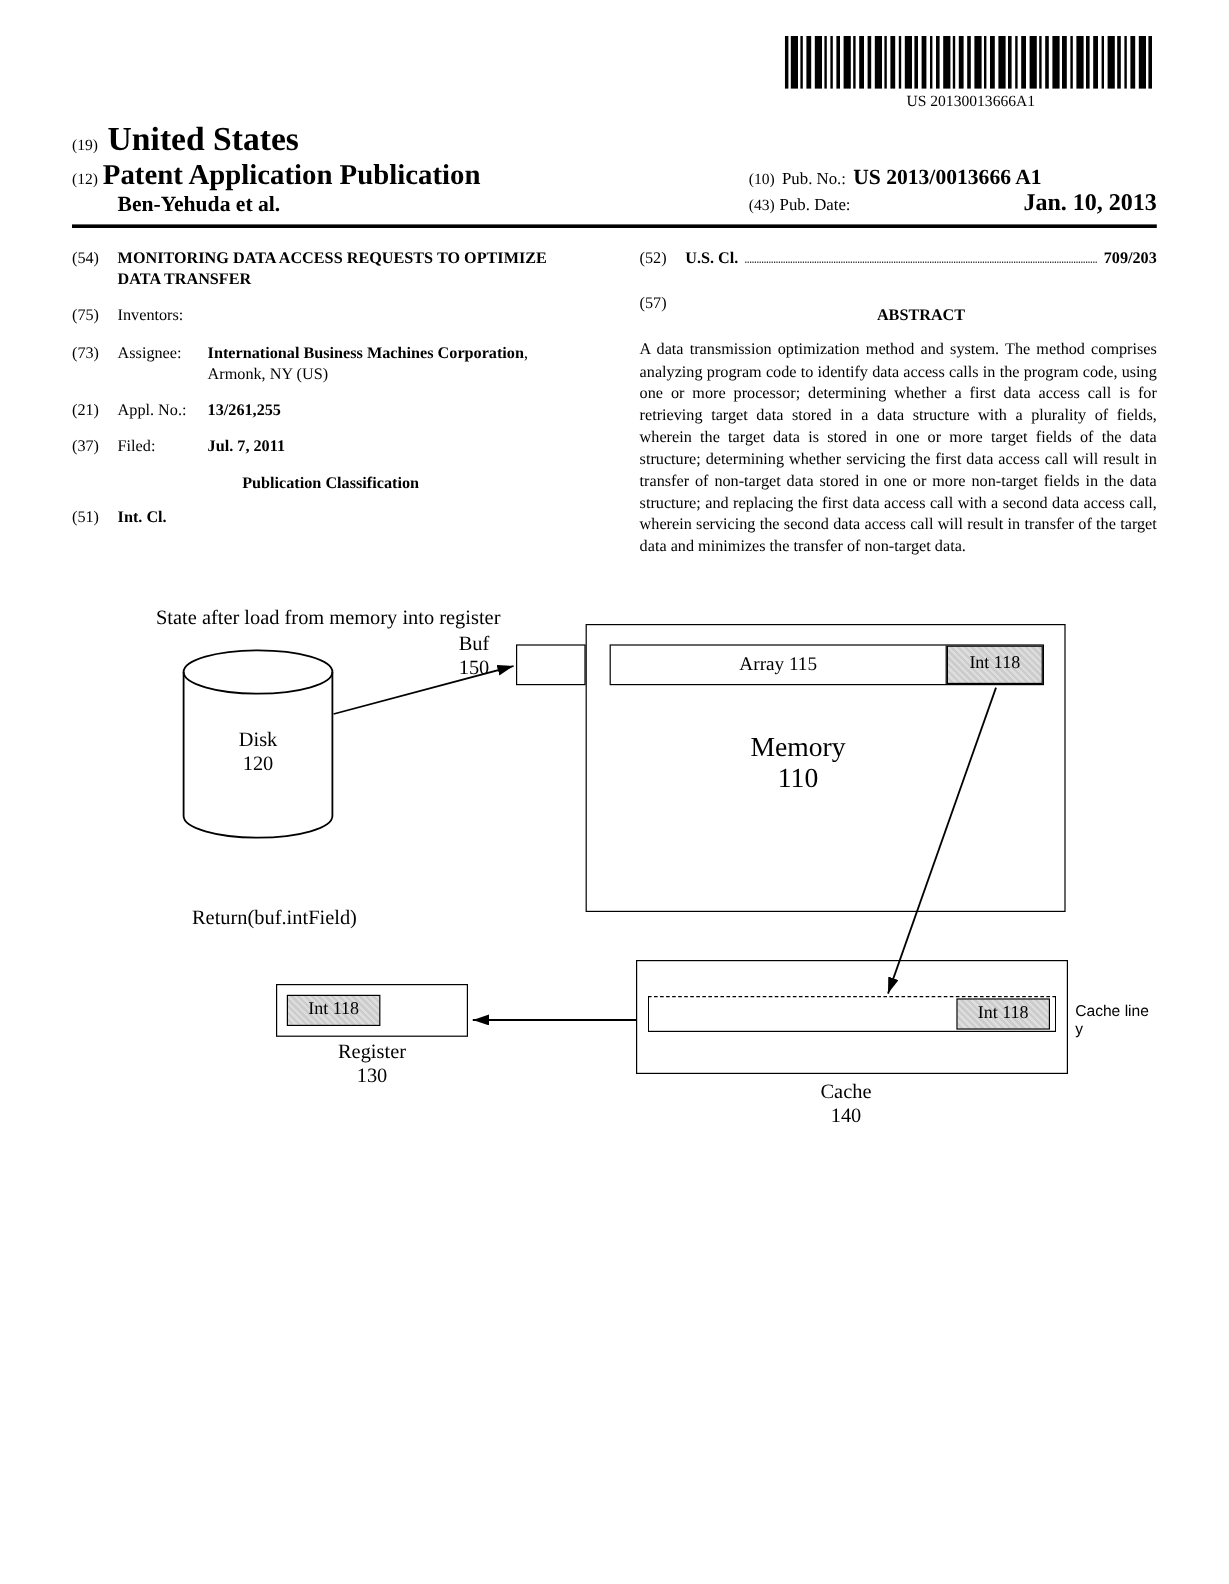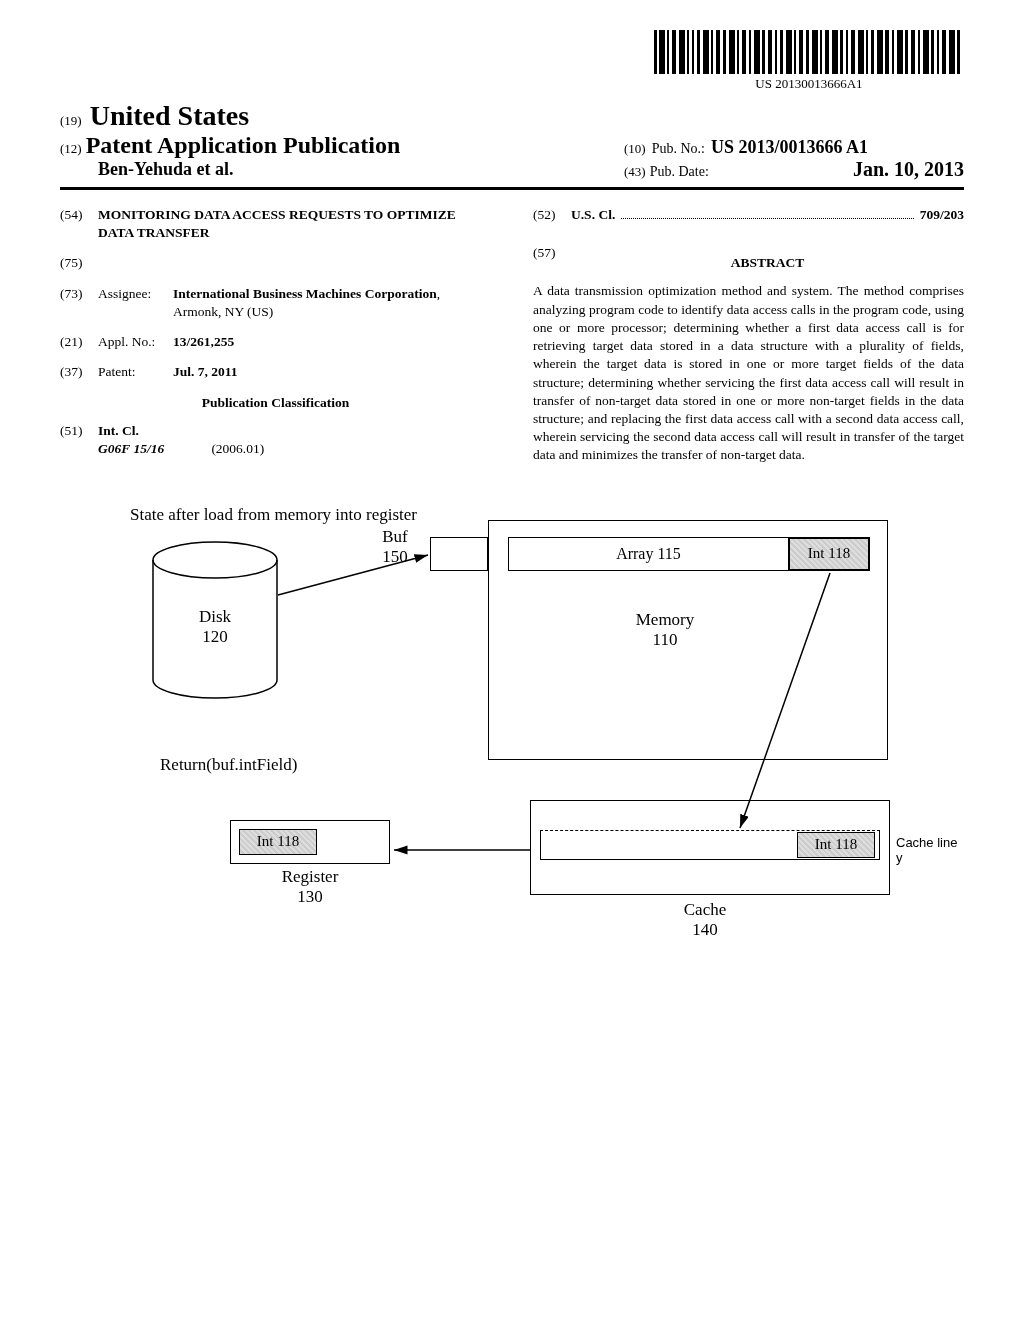--- a/index.html
+++ b/index.html
@@ -130,21 +130,21 @@
       display: flex; align-items: center; justify-content: center;
       font-size: 16px;
     }
     .int-cell {
       width: 80px;
       display: flex; align-items: center; justify-content: center;
       font-size: 15px;
       background: repeating-linear-gradient(45deg, #ddd, #ddd 2px, #ccc 2px, #ccc 4px);
       border: 1px solid #000;
     }
-    .memory-label { position: absolute; left: 555px; top: 105px; font-size: 17px; text-align: center; width: 100px; }
+    .memory-label { position: absolute; left: 555px; top: 105px; font-size: 23px; text-align: center; width: 100px; }
     .return-text { position: absolute; left: 100px; top: 250px; font-size: 17px; }
     .register-box {
       position: absolute; left: 170px; top: 315px;
       width: 160px; height: 44px; border: 1.5px solid #000;
       display: flex;
     }
     .reg-int {
       width: 78px; height: 26px; margin: 8px 0 0 8px;
       display: flex; align-items: center; justify-content: center;
       font-size: 15px;
@@ -271,49 +271,46 @@
 <div class="columns">
   <div class="col-left">
 
     <div class="field-row">
       <div class="field-code">(54)</div>
       <div class="field-body title-caps">MONITORING DATA ACCESS REQUESTS TO OPTIMIZE DATA TRANSFER</div>
     </div>
 
     <div class="field-row">
       <div class="field-code">(75)</div>
+      <div class="field-label">Inventors:</div>
     </div>
 
     <div class="field-row">
       <div class="field-code">(73)</div>
       <div class="field-label">Assignee:</div>
       <div class="field-body" id="asg-body"><b>International Business Machines Corporation</b>, Armonk, NY (US)</div>
     </div>
 
     <div class="field-row">
       <div class="field-code">(21)</div>
       <div class="field-label">Appl. No.:</div>
       <div class="field-body"><b>13/261,255</b></div>
     </div>
 
     <div class="field-row">
       <div class="field-code">(37)</div>
-      <div class="field-label">Patent:</div>
+      <div class="field-label">Filed:</div>
       <div class="field-body"><b>Jul. 7, 2011</b></div>
     </div>
 
     <div class="pub-class">Publication Classification</div>
 
     <div class="intcl-row">
       <div class="intcl-code">(51)</div>
       <div class="intcl-label">Int. Cl.</div>
-    </div>
-    <div>
-      <span class="intcl-val">G06F 15/16</span>
-      <span>(2006.01)</span>
     </div>
 
   </div>
 
   <div class="col-right">
     <div class="uscl-row">
       <div class="field-code">(52)</div>
       <div><b>U.S. Cl.</b></div>
       <div class="uscl-dots"></div>
       <div><b>709/203</b></div>

